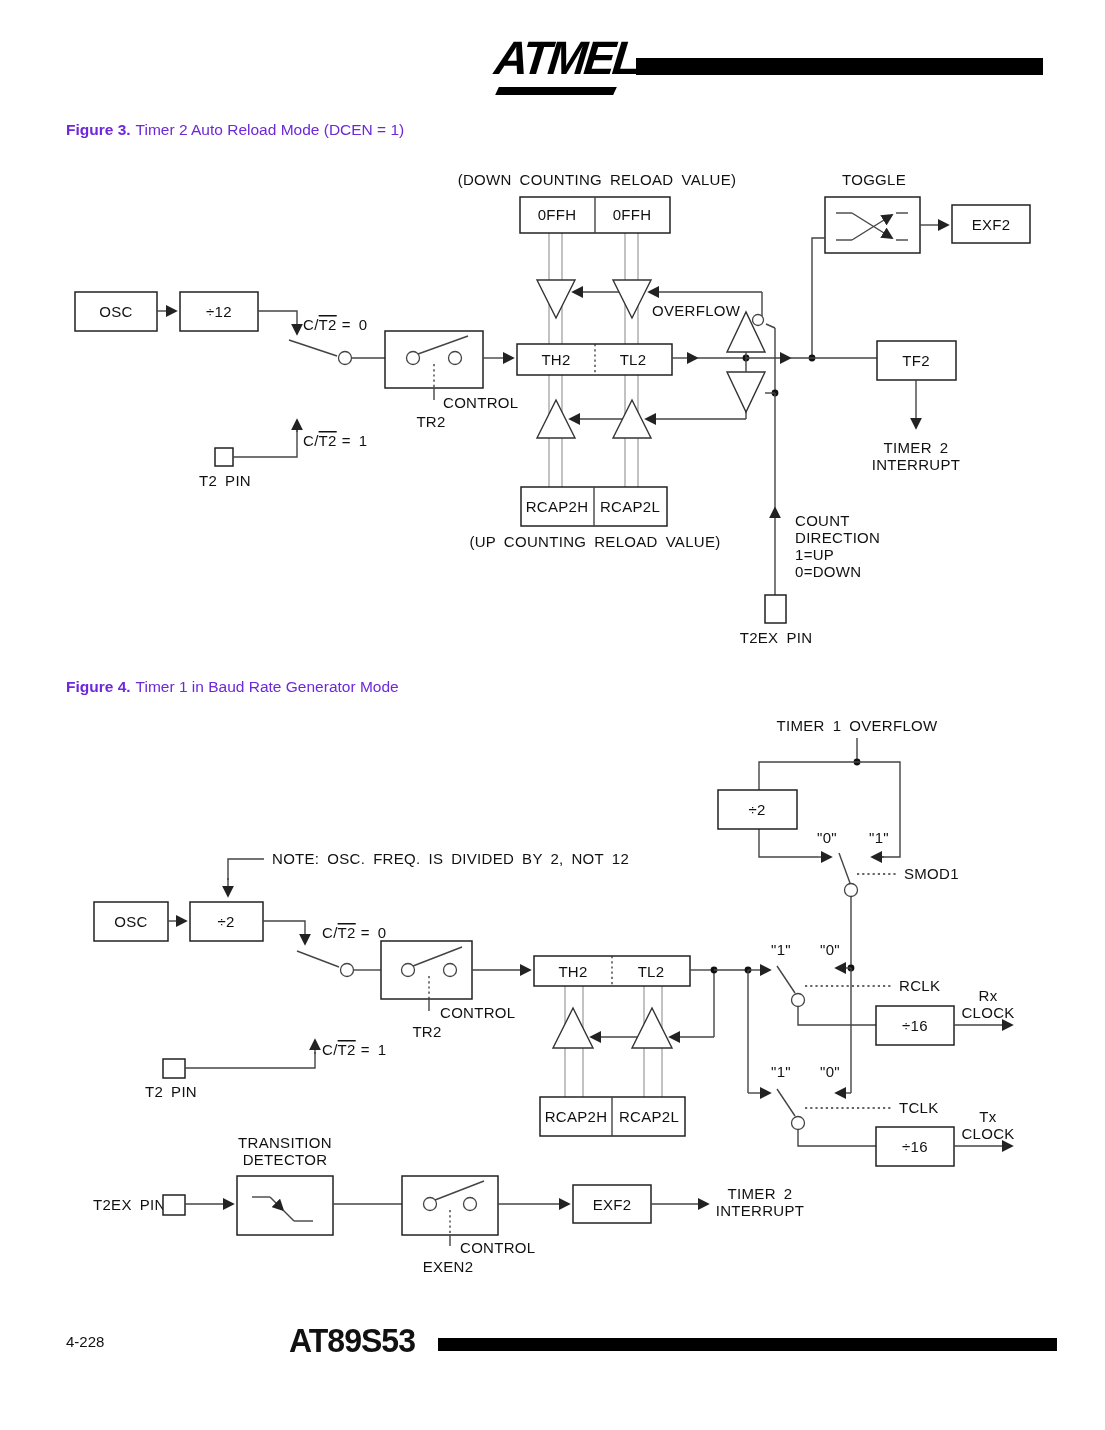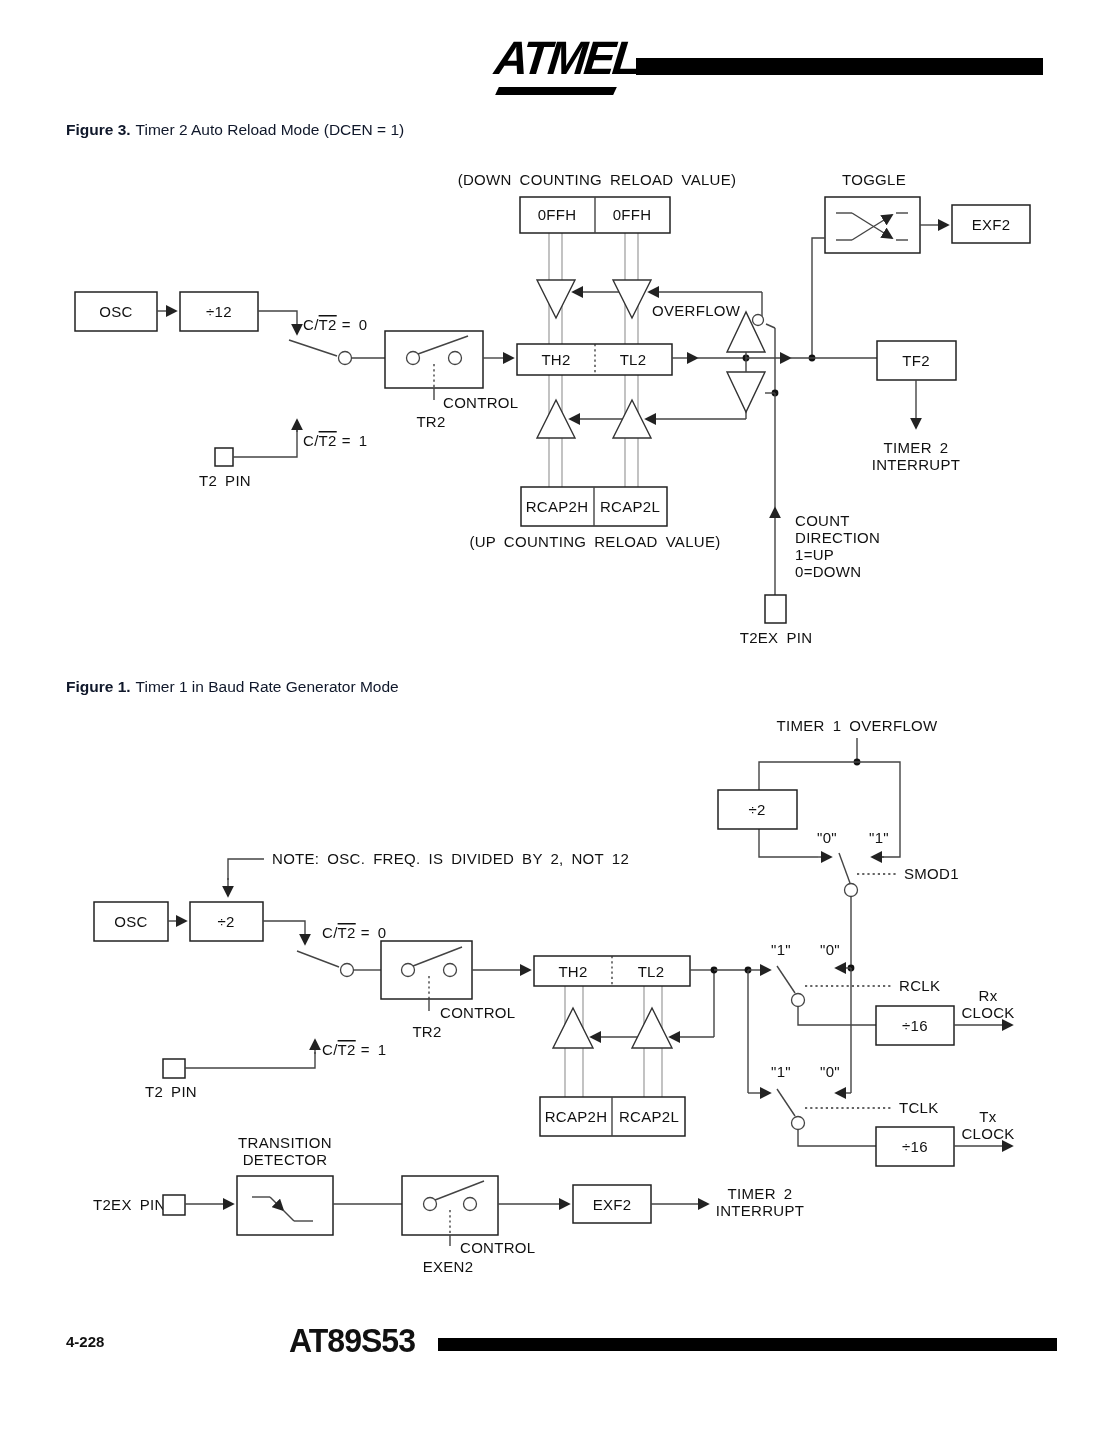--- a/index.html
+++ b/index.html
@@ -1,27 +1,27 @@
 <!DOCTYPE html>
 <html><head>
 <meta charset="utf-8">
 <style>
   html,body{margin:0;padding:0;background:#e8e8e8;}
   .page{position:relative;width:1105px;height:1430px;background:#ffffff;margin:0 auto;
         font-family:"Liberation Sans",sans-serif;color:#111;overflow:hidden;}
   svg{position:absolute;left:0;top:0;}
-  .caption{position:absolute;left:66px;font-size:15.5px;color:#0f172a;}
+  .caption{position:absolute;left:66px;font-size:15.5px;color:#6d28d9;}
   .caption b{font-weight:bold;}
   .caption span{margin-left:5px;}
   .hdr-bar{position:absolute;background:#000;}
   .logo{position:absolute;left:495px;top:34px;width:132px;height:66px;}
   .logo-text{font-style:italic;font-weight:bold;font-size:47px;letter-spacing:-3px;
              color:#000;line-height:1;transform:skewX(-6deg);display:inline-block;}
   .logo-underbar{position:absolute;left:2px;top:53px;width:118px;height:8px;background:#000;transform:skewX(-25deg);}
-  .footer-page{position:absolute;left:66px;top:1333px;font-size:15px;font-weight:bold;}
+  .footer-page{position:absolute;left:66px;top:1333px;font-size:15px;font-weight:normal;}
   .footer-chip{position:absolute;left:287px;top:1322px;font-size:33px;font-weight:bold;
                letter-spacing:-1px;transform:scaleX(.97);}
   .t{font-family:"Liberation Sans",sans-serif;font-size:15px;fill:#111;letter-spacing:.3px;word-spacing:3.5px;}
   .tm{text-anchor:middle;}
   .ov{text-decoration:overline;}
   .box{fill:#fff;stroke:#222;stroke-width:1.5;}
   .wire{stroke:#444;stroke-width:1.4;fill:none;}
   .bus{stroke:#9a9a9a;stroke-width:1.2;fill:none;}
   .tri{fill:#fff;stroke:#333;stroke-width:1.4;}
   .dot{fill:#111;}
@@ -33,21 +33,21 @@
 
 <div class="page">
 
   <div class="logo">
     <span class="logo-text">ATMEL</span>
     <div class="logo-underbar"></div>
   </div>
   <div class="hdr-bar" style="left:636px;top:58px;width:407px;height:17px;"></div>
 
   <div class="caption" style="top:121px;"><b>Figure 3.</b><span>Timer 2 Auto Reload Mode (DCEN = 1)</span></div>
-  <div class="caption" style="top:678px;"><b>Figure 1.</b><span>Timer 1 in Baud Rate Generator Mode</span></div>
+  <div class="caption" style="top:678px;"><b>Figure 4.</b><span>Timer 1 in Baud Rate Generator Mode</span></div>
 
   <svg width="1105" height="1430" viewBox="0 0 1105 1430">
     <defs>
       <marker id="arr" viewBox="0 0 10 10" refX="8.5" refY="5" markerWidth="8.5" markerHeight="8.5" orient="auto-start-reverse">
         <path d="M0,0 L10,5 L0,10 z" fill="#222"></path>
       </marker>
     </defs>
 
     <g>
 

